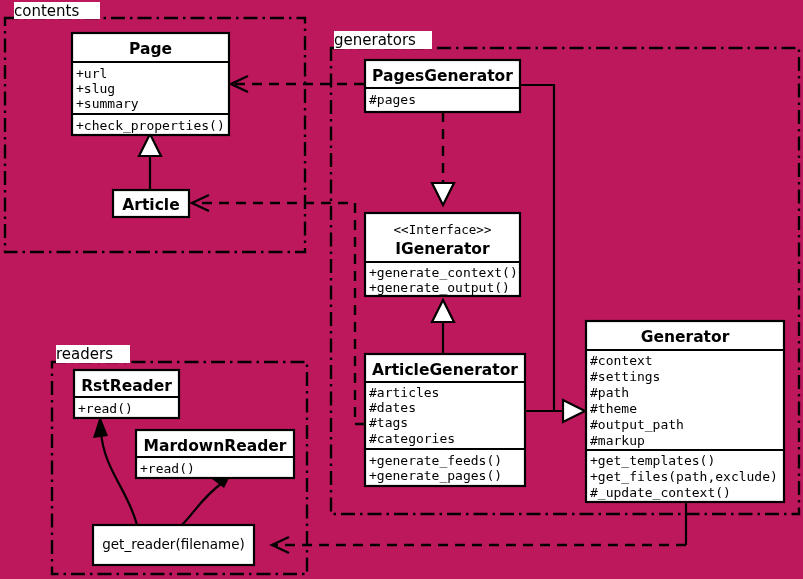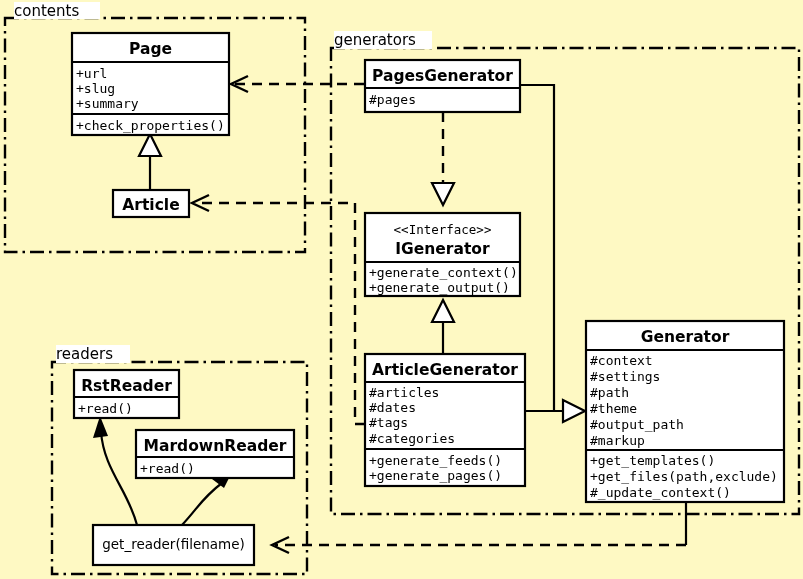--- a/index.html
+++ b/index.html
@@ -4,21 +4,21 @@
 <style>
   html, body {
     margin: 0;
     padding: 0;
     background: #ffffff;
   }
   #diagram-root {
     position: relative;
     width: 803px;
     height: 579px;
-    background: #fef9c3;
+    background: #be185d;
     font-family: "DejaVu Sans", sans-serif;
     overflow: hidden;
   }
   svg#uml-canvas {
     position: absolute;
     left: 0;
     top: 0;
     width: 803px;
     height: 579px;
   }

